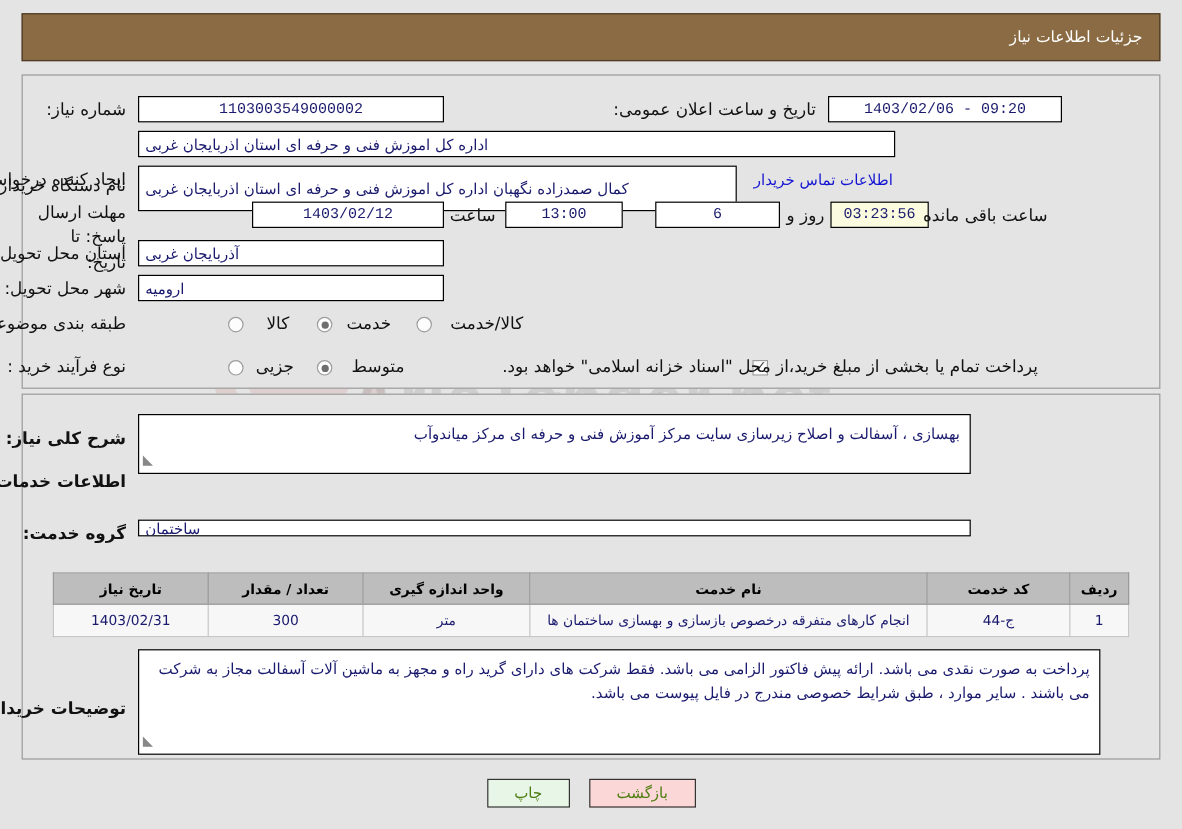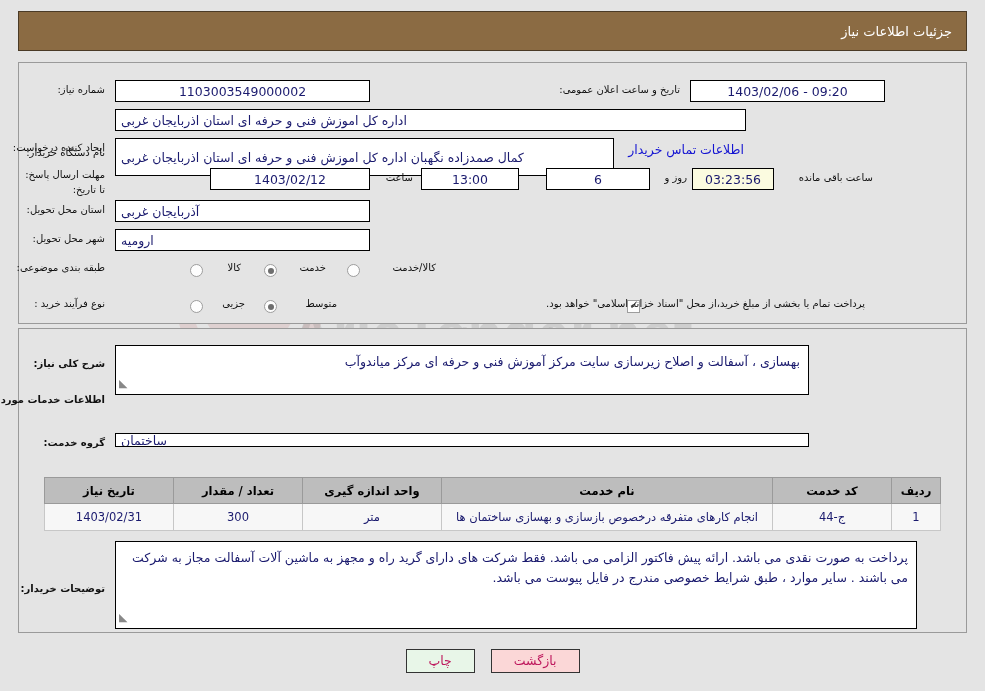--- a/index.html
+++ b/index.html
@@ -97,42 +97,42 @@
     box-sizing: border-box;
     background: #e4e4e4;
     z-index: 8;
   }
   #panel-top    { left: 18px; top: 62px;  width: 949px; height: 262px; }
   #panel-bottom { left: 18px; top: 328px; width: 949px; height: 305px; }
 
   
   .lbl {
     position: absolute;
-    font-size: 10px;
+    font-size: 14px;
     color: #111;
     white-space: nowrap;
     z-index: 9;
   }
   .lbl-bold { font-weight: bold; }
 
   .box {
     position: absolute;
     border: 1px solid #000;
     background: #ffffff;
     box-sizing: border-box;
     font-size: 12.5px;
     color: #1a1a6e;
     display: flex;
     align-items: center;
     padding: 0 5px;
     z-index: 9;
     overflow: hidden;
     white-space: nowrap;
   }
-  .box.center { justify-content: center; }
+  .box.center { justify-content: center; font-family: Liberation Mono, monospace; }
   .box.right  { justify-content: flex-end; }
   .box.yellow { background: #fbfbe0; }
 
   .link {
     position: absolute;
     font-size: 12.5px;
     color: #1414d2;
     cursor: pointer;
     white-space: nowrap;
     z-index: 9;
@@ -235,21 +235,21 @@
     left: 0; top: 649px;
     width: 985px;
     display: flex;
     justify-content: center;
     gap: 16px;
     z-index: 10;
   }
   .btn {
     border: 1px solid #333;
     font-size: 12.5px;
-    color: #be185d;
+    color: #4d7c0f;
     padding: 3px 22px;
     cursor: pointer;
     font-family: "DejaVu Sans", "Liberation Sans", sans-serif;
     line-height: 16px;
   }
   .btn-print  { background: #e8f6e8; }
   .btn-back   { background: #fbd7d7; }
 </style>
 </head>
 <body>

